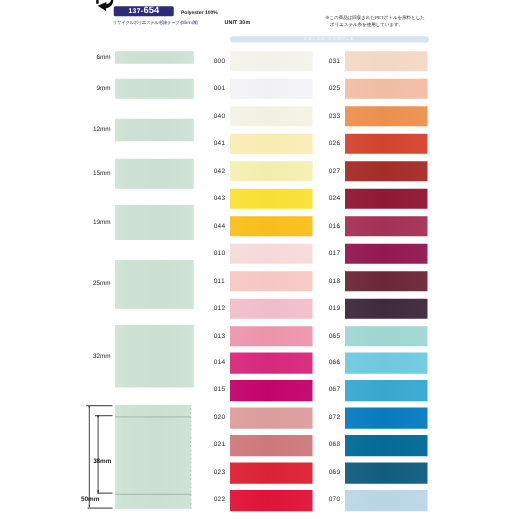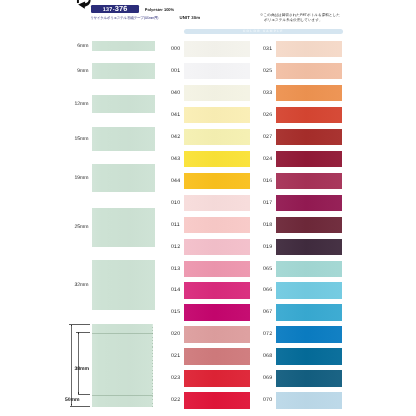--- a/index.html
+++ b/index.html
@@ -67,21 +67,21 @@
 
 <div id="page">
 
   <svg id="logo" viewBox="0 0 104 82">
     <rect x="6" y="0" width="13" height="40" fill="#0d0d0d"></rect>
     <rect x="28" y="0" width="66" height="9" fill="#0d0d0d"></rect>
     <path d="M96 12 C99 42 84 58 58 64 L58 78 L14 50 L60 30 L60 42 C80 37 86 27 84 12 Z" fill="#0d0d0d"></path>
   </svg>
 
   <div id="badge">
-    <div class="txt"><span class="p1">137-</span><span class="p2">376</span></div>
+    <div class="txt"><span class="p1">137-</span><span class="p2">654</span></div>
   </div>
 
   <div id="material">Polyester 100%</div>
   <div id="desc">リサイクルポリエステル 杉綾テープ (0.5mm厚)</div>
   <div id="unit"><span>UNIT</span>&nbsp;<span>30m</span></div>
 
   <div id="note">
     <span>※この商品は回収されたPETボトルを原料とした</span>
     <span class="l2">ポリエステル糸を使用しています。</span>
   </div>

